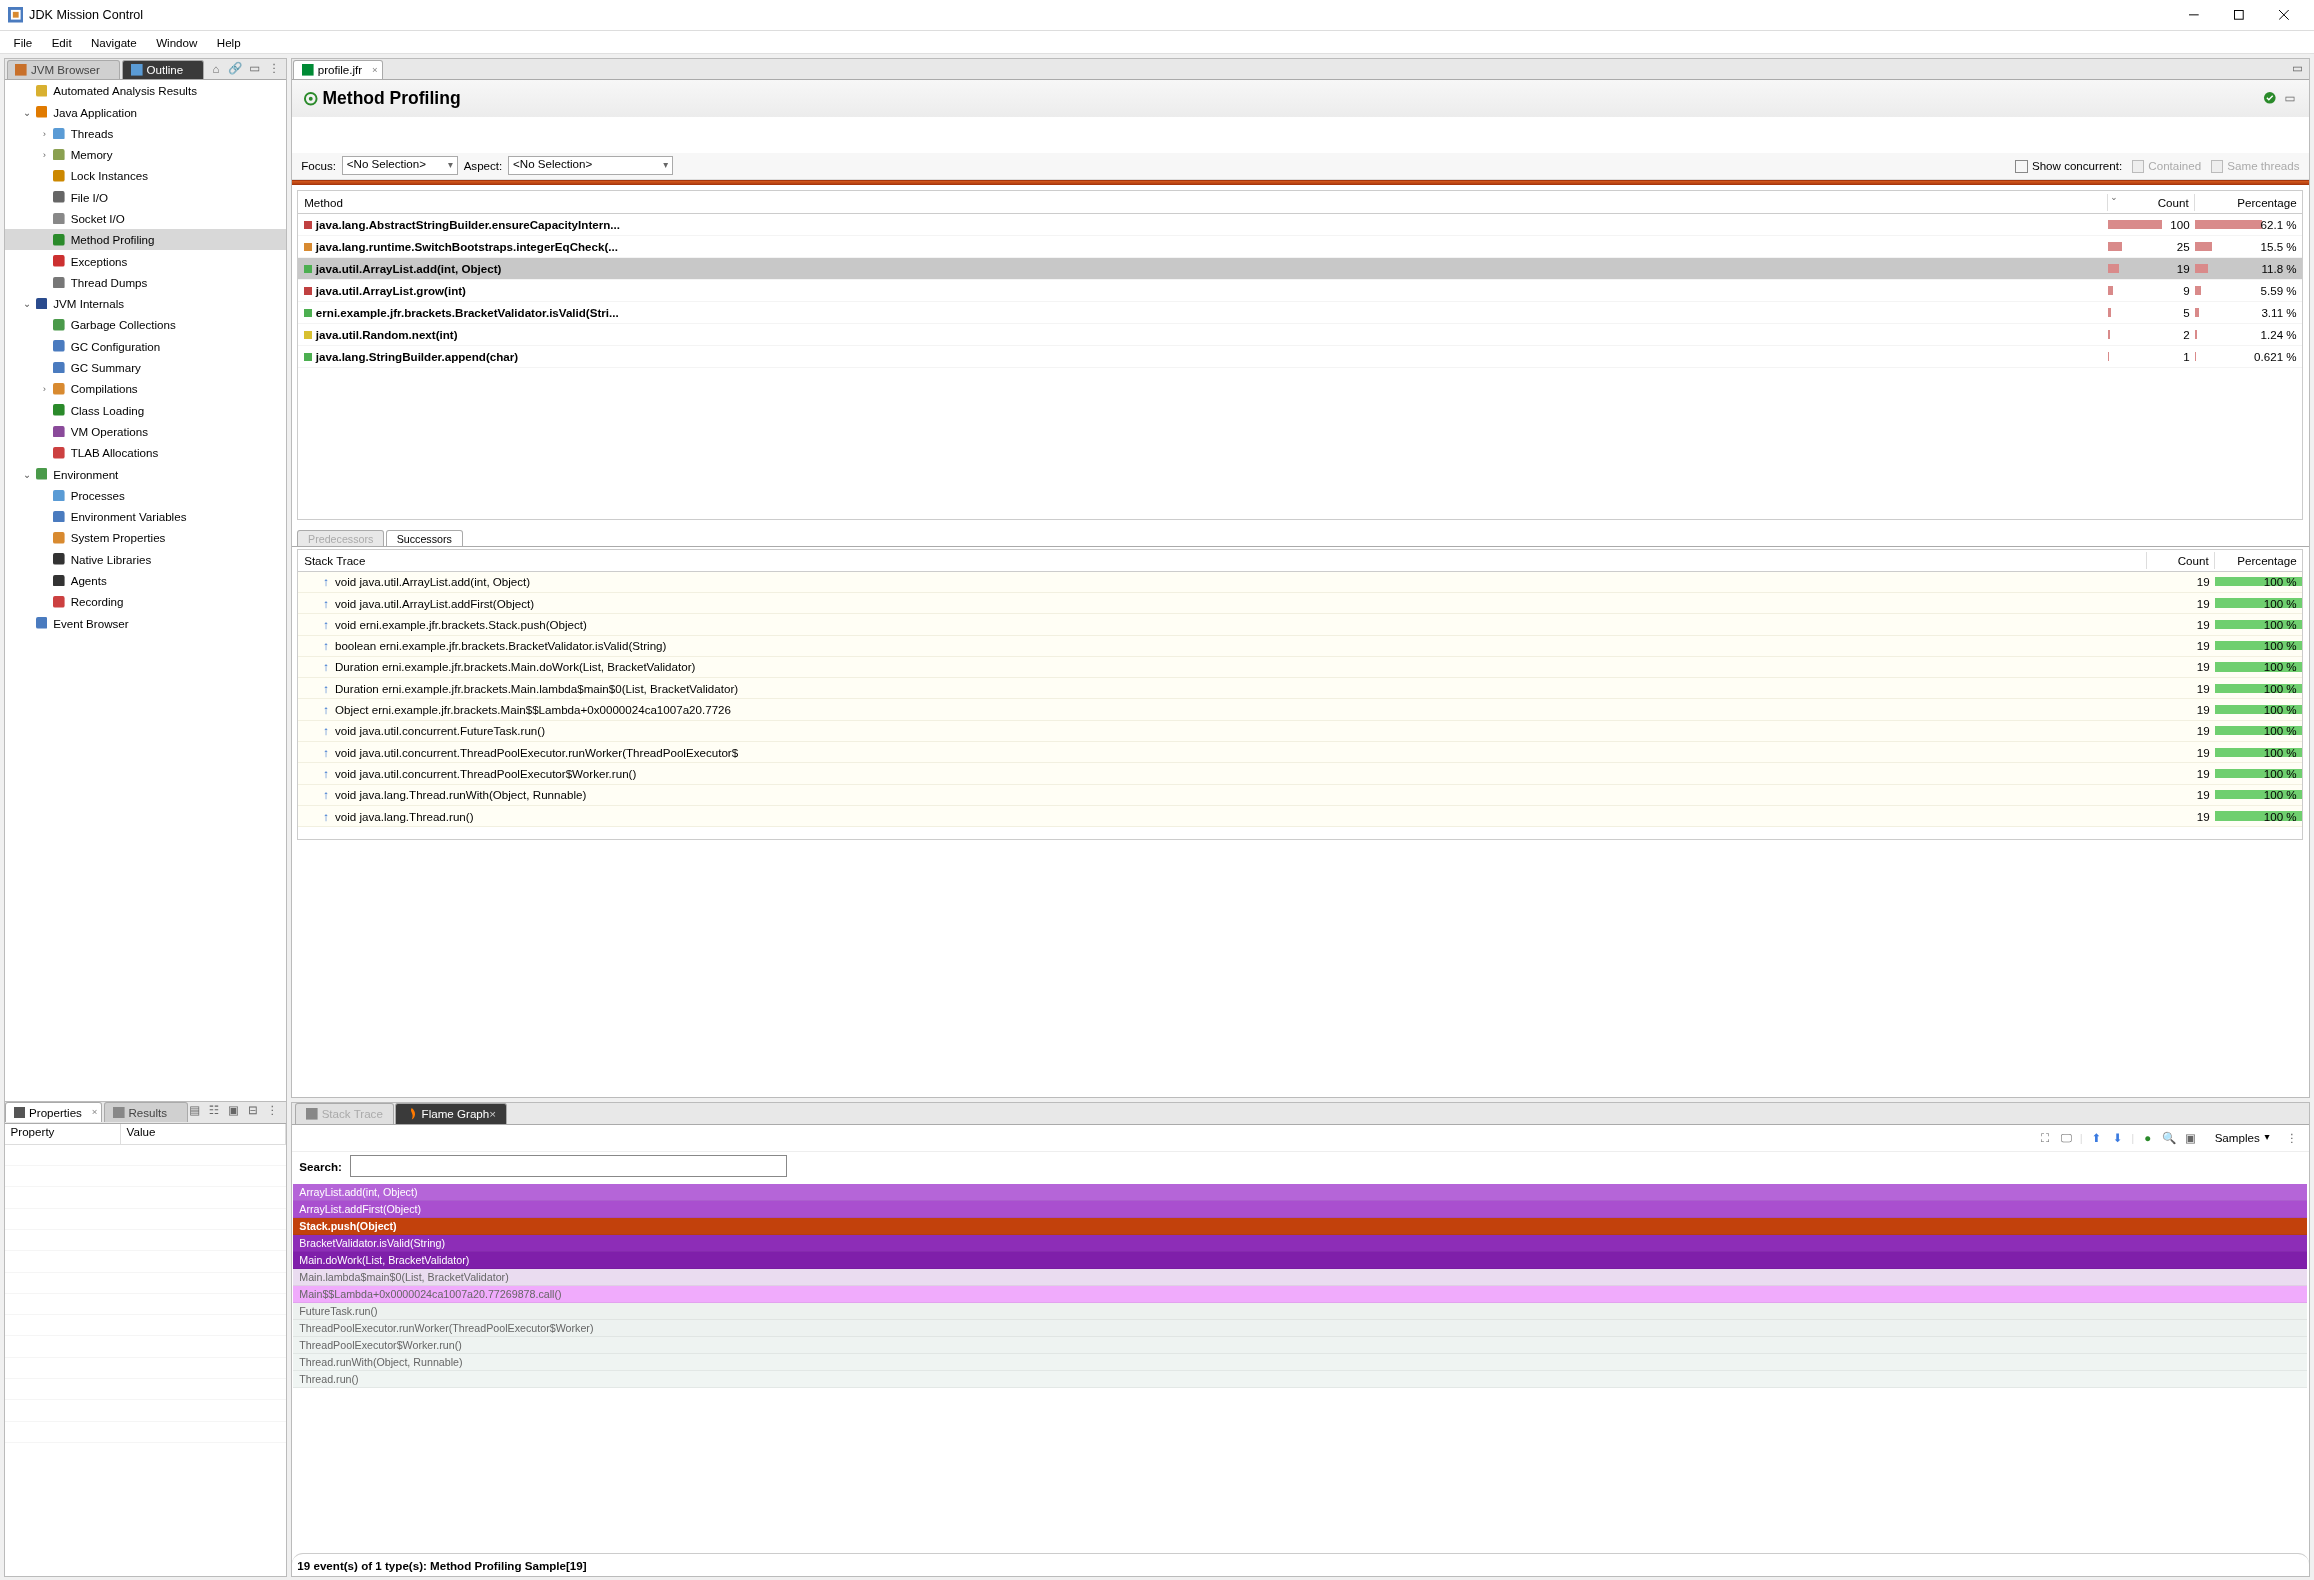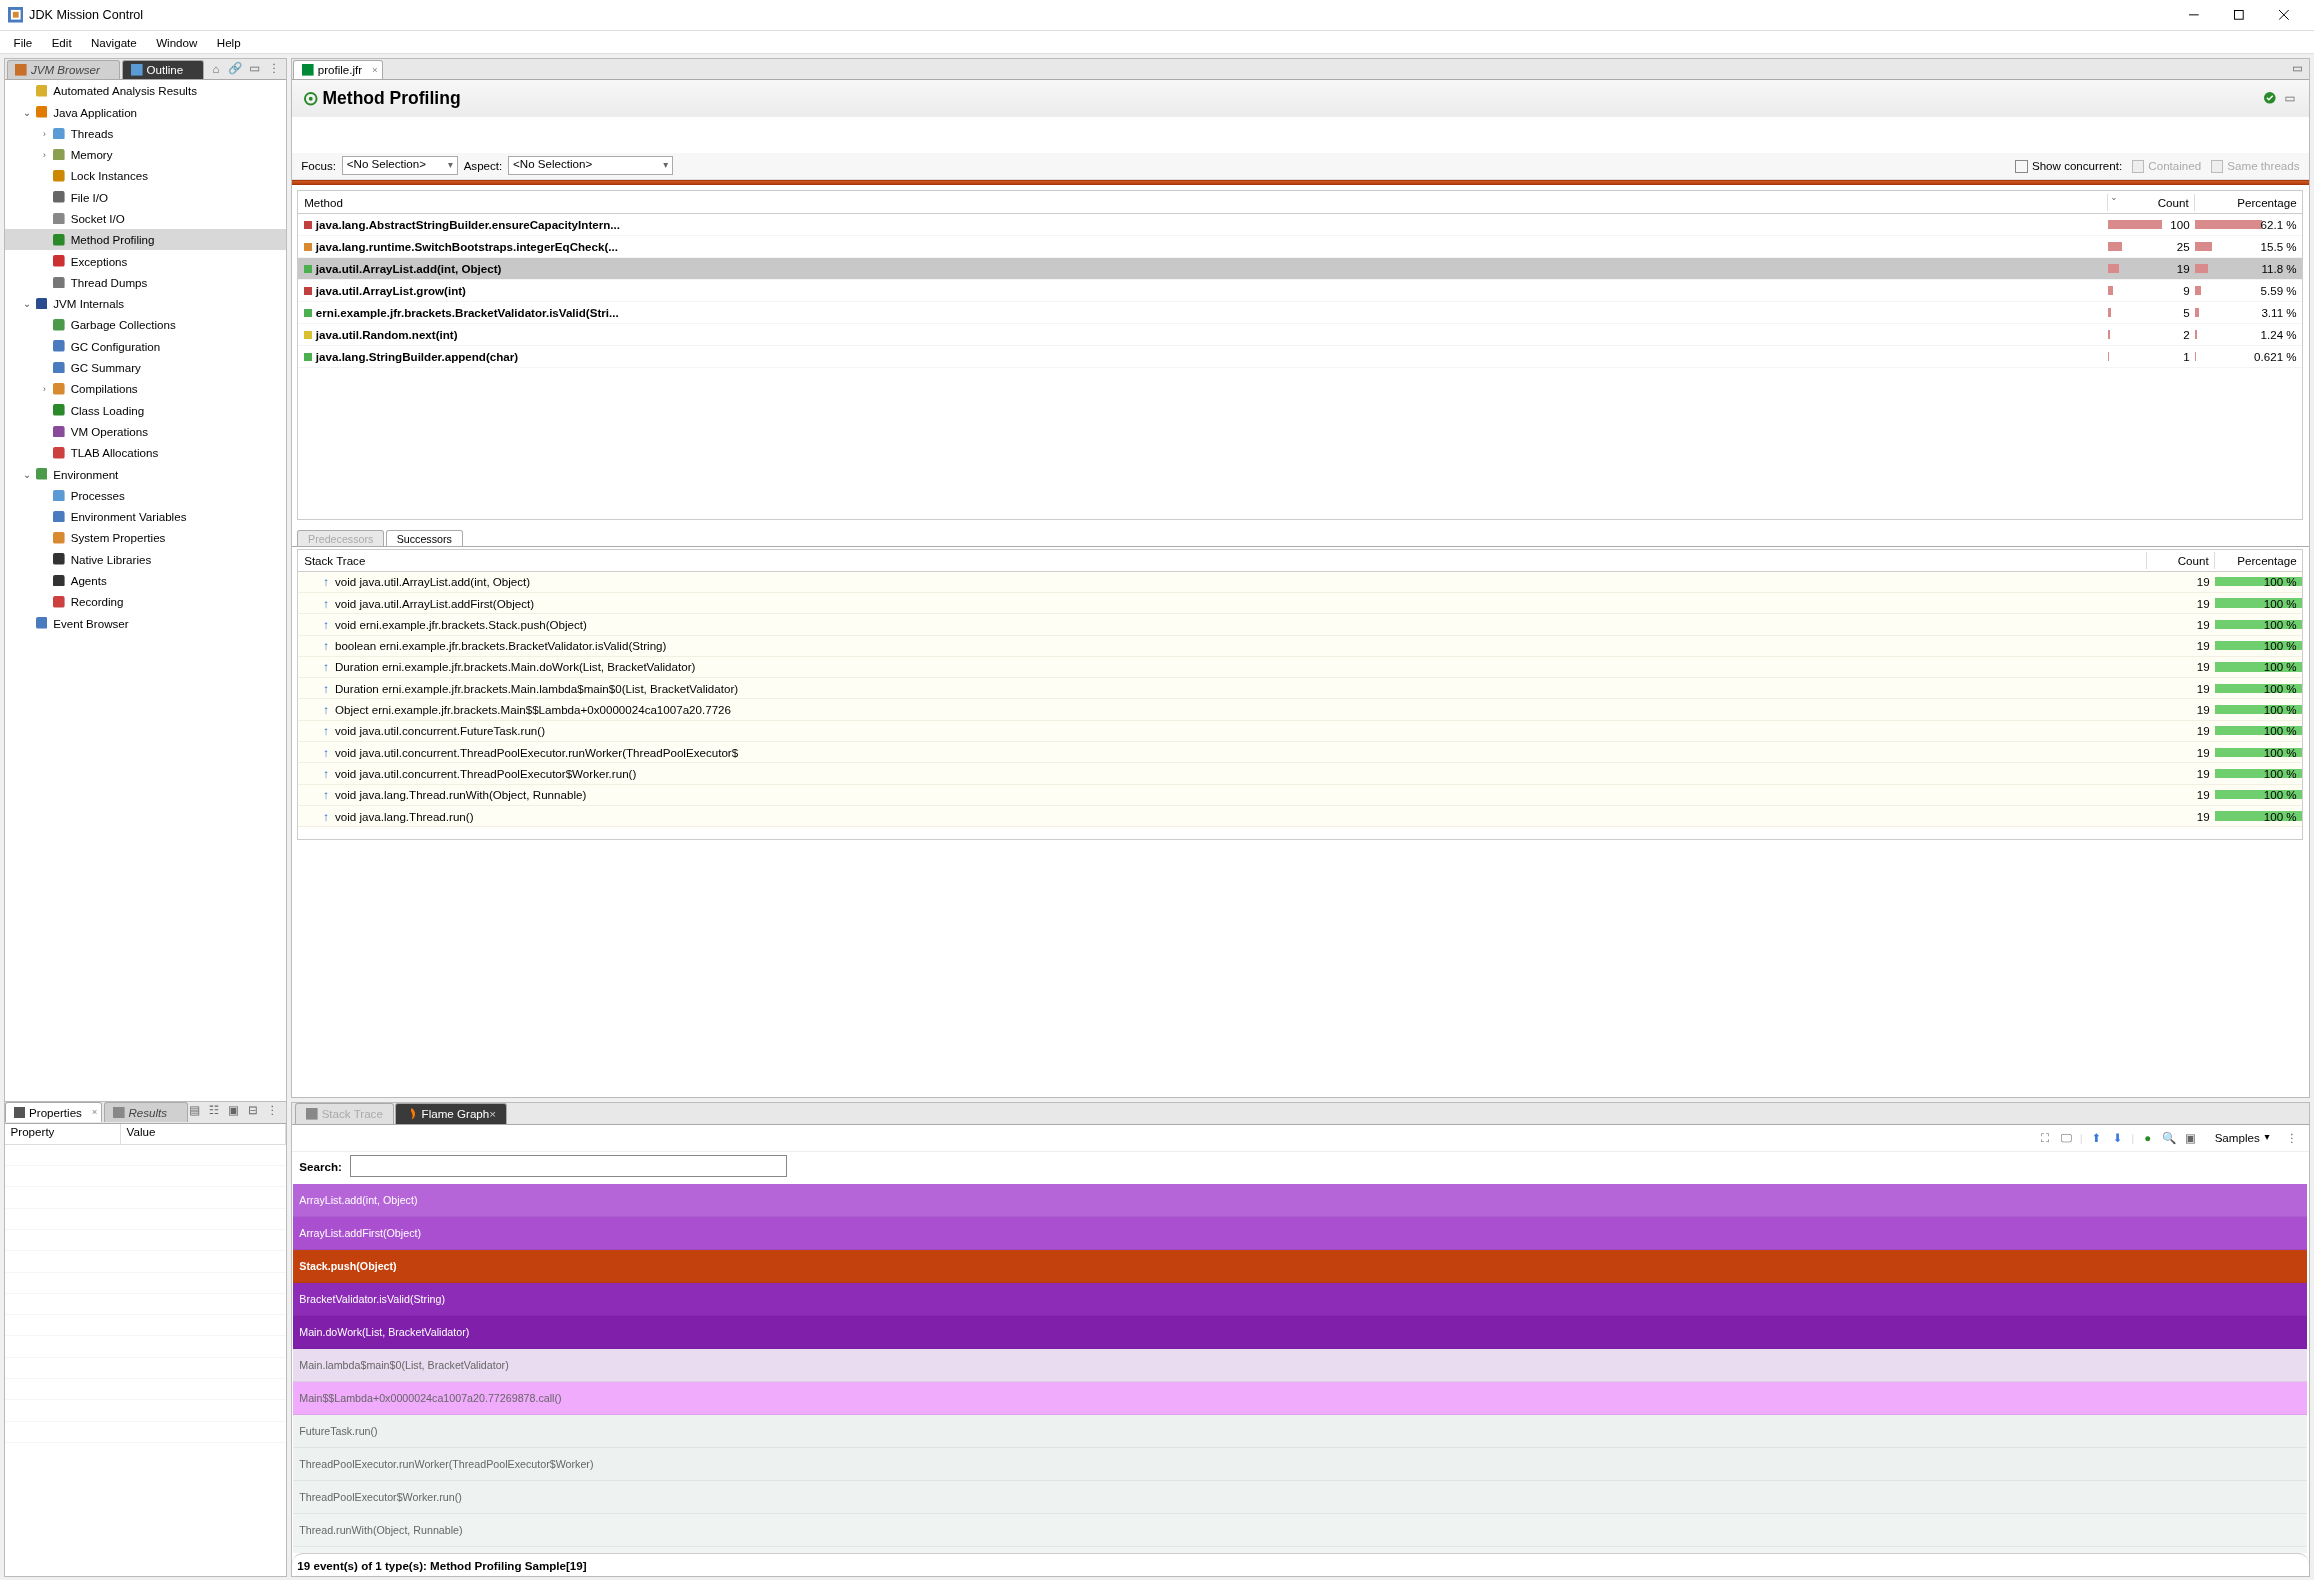--- a/index.html
+++ b/index.html
@@ -18,21 +18,21 @@
 
 
 .main-area { flex: 1; display: flex; min-height: 0; padding:1.9px; }
 .left-col { width: 283px; display: flex; flex-direction: column; border: 1px solid #bbb; margin:1.9px; background:#fff;}
 .right-col { flex: 1; display: flex; flex-direction: column; min-width: 0; margin:1.9px;}
 
 
 .tabstrip { height: 21.3px; display: flex; align-items: flex-end; background: #e8e8e8; border-bottom: 1px solid #aaa; padding-left:1.9px; position:relative;}
 .tab { height: 19.4px; padding: 1.9px 19.4px 1.9px 7.8px; background: #d8d8d8; border: 1px solid #aaa; border-bottom: none; border-radius: 2.9px 2.9px 0 0; margin-right: 1.9px; display: flex; align-items: center; font-size: 10.7px; color: #444; position:relative;}
 .tab.active { background: #fff; color: #000; z-index:2;}
-.tab.inactive { background: #d0d0d0; font-style: italic; }
+.tab.inactive { background: #d0d0d0; }
 .tab .close-x { position:absolute; right:3.9px; top:2.9px; font-size:9.7px; color:#888;}
 .tab-icon { width:11.6px; height:11.6px; margin-right:3.9px; display:inline-flex;}
 
 .tabstrip-toolbar { position:absolute; right:3.9px; top:1.9px; display:flex; gap:3.9px;}
 .tool-btn { width:15.5px; height:15.5px; display:flex; align-items:center; justify-content:center; cursor:pointer; color:#666;}
 
 
 .outline-body { flex: 1; overflow: auto; background:#fff;}
 .tree-item { height: 21.3px; display: flex; align-items: center; padding-left: 3.9px; cursor: pointer; white-space:nowrap;}
 .tree-item.selected { background: #d8d8d8; }
@@ -104,21 +104,21 @@
 
 .bottom-editor { height:475px; border:1px solid #bbb; margin-top:3.9px; display:flex; flex-direction:column; background:#fff;}
 .flame-tabstrip{height:21.3px; display:flex; background:#e8e8e8; border-bottom:1px solid #aaa; padding-left:3.9px;}
 .ftab{padding:1.9px 9.7px; border:1px solid #aaa; border-bottom:none; display:flex; align-items:center; font-size:10.7px; border-radius:2.9px 2.9px 0 0; margin-right:1.9px;}
 .ftab.active{background:#3a3a3a; color:#fff;}
 .ftab.inactive{background:#e0e0e0; color:#aaa;}
 .flame-toolbar{height:27px; display:flex; justify-content:flex-end; align-items:center; gap:5.8px; padding:0 9.7px; border-bottom:1px solid #eee;}
 .flame-search{height:29px; display:flex; align-items:center; padding:0 7.8px; gap:7.8px;}
 .flame-search input{flex:0 0 437px; height:21.3px; border:1px solid #888; padding:0 3.9px;}
 .flame-body{flex:1; overflow:auto; padding:3.9px 1.9px;}
-.flame-row{height:33px; display:flex; align-items:center; padding:0 5.8px; border-bottom:1px solid rgba(0,0,0,0.05); color:#fff; font-size:10.7px;}
+.flame-row{height:17px; display:flex; align-items:center; padding:0 5.8px; border-bottom:1px solid rgba(0,0,0,0.05); color:#fff; font-size:10.7px;}
 .flame-footer{height:23px; border-top:1px solid #ccc; padding:1.9px 5.8px; font-weight:bold; font-size:11.6px; display:flex; align-items:center;border-radius:11px;}
 
 svg { display:block; }
 </style>
 </head>
 <body>
 
 <div class="titlebar">
   <span class="app-icon">
     <svg width="15.5" height="15.5" viewBox="0 0 16 16">

